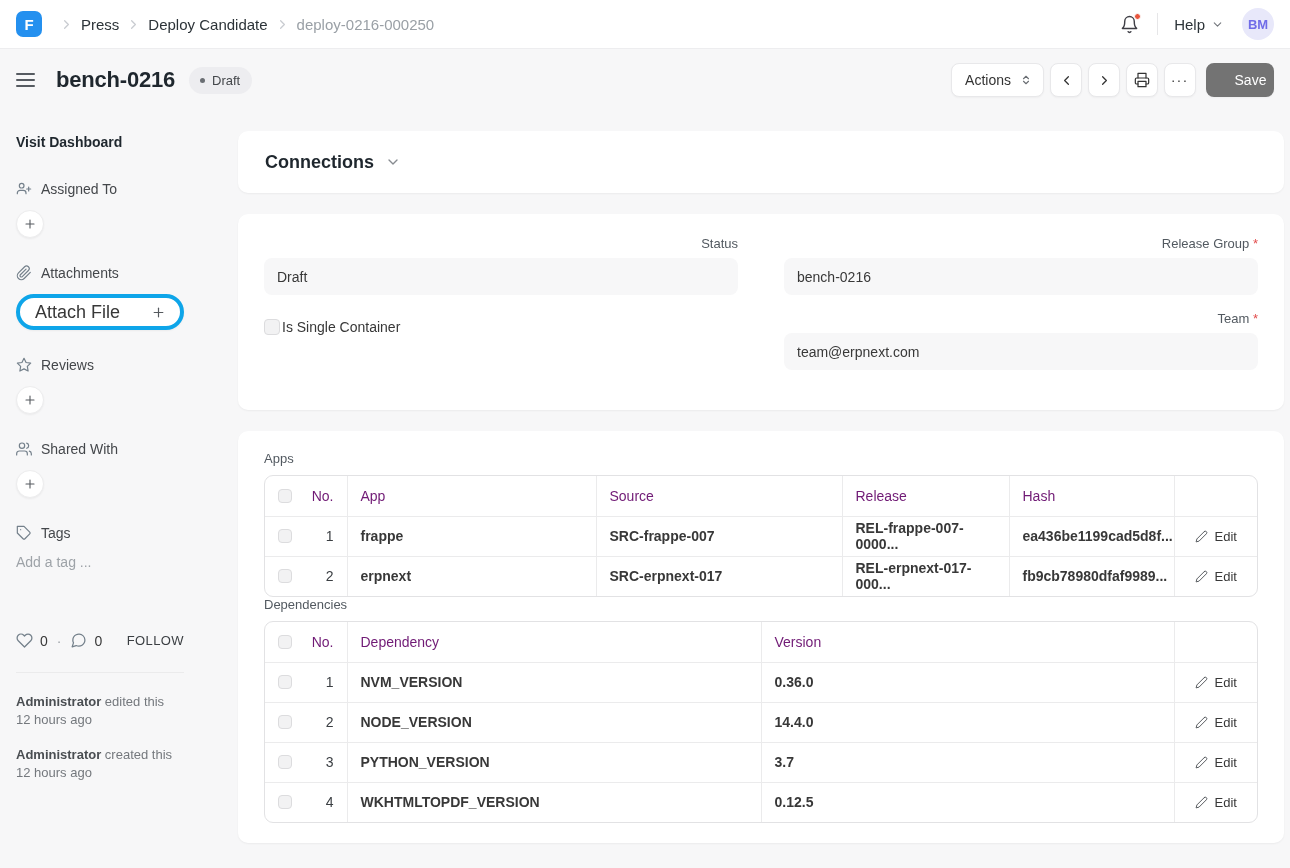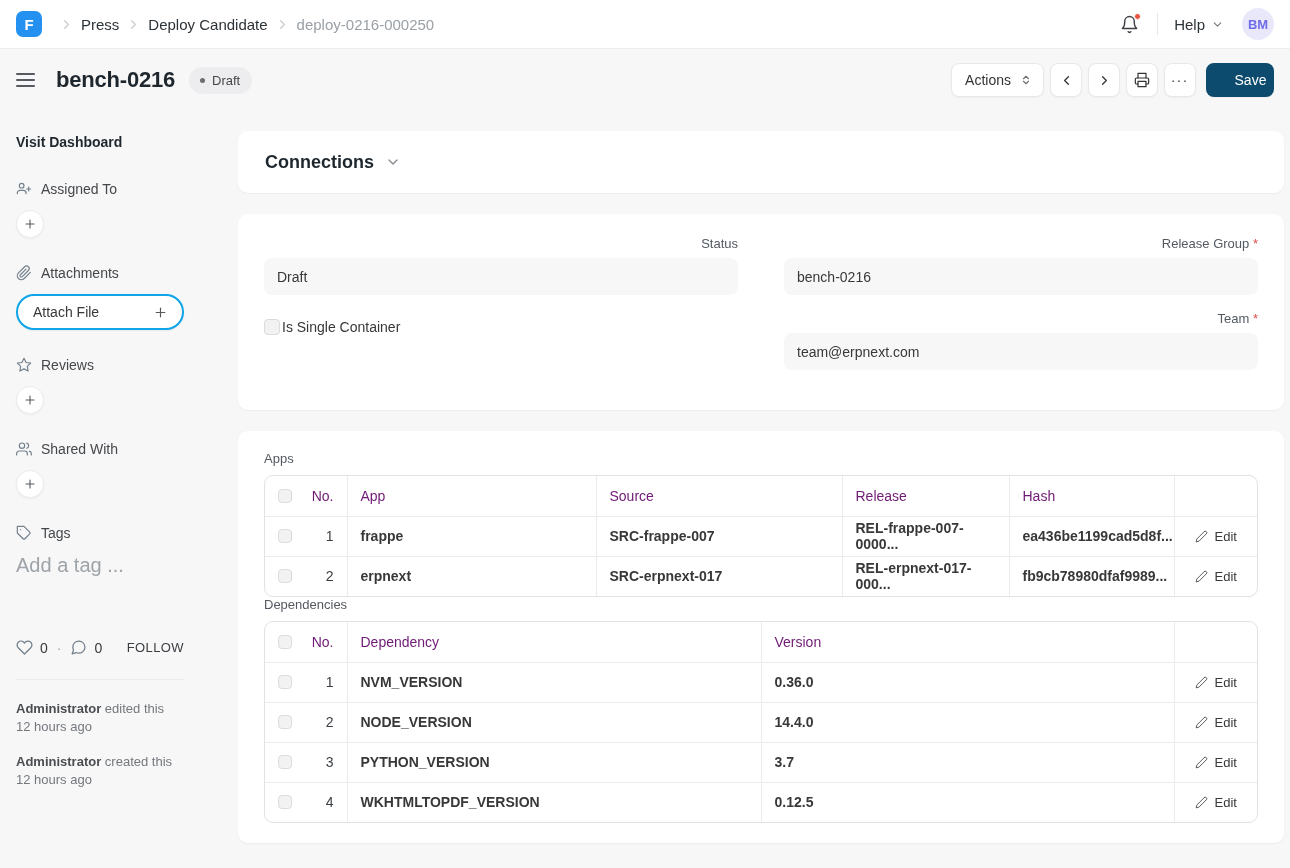--- a/index.html
+++ b/index.html
@@ -31,35 +31,35 @@
   .hamburger { width:19px; cursor:pointer; display:flex; flex-direction:column; gap:4px; }
   .hamburger i { display:block; height:2px; border-radius:1px; background:#565B61; }
   .page-title { font-size:22px; font-weight:700; color:#1F272E; margin-left:21px; letter-spacing:-0.2px; }
   .badge { margin-left:14px; background:#EDEDF0; border-radius:15px; padding:6px 12px 6px 11px; font-size:13px; color:#44474B; display:flex; align-items:center; gap:7px; }
   .badge .dot { width:5px; height:5px; border-radius:50%; background:#6A6E73; }
   .header-actions { margin-left:auto; display:flex; align-items:center; gap:6px; }
   .btn { height:34px; background:#fff; border:1px solid #E8E8EA; border-radius:8px; display:flex; align-items:center; justify-content:center; font-size:14px; color:#333; box-shadow:0 1px 2px rgba(0,0,0,0.04); cursor:pointer; font-family:inherit; }
   .btn.iconbtn { width:32px; }
   .btn.actions { padding:0 11px 0 13px; gap:9px; }
   .btn .caret { color:#6A6E73; }
-  .btn.save { background:#0c4a6e; color:#fff; border:none; width:68px; font-weight:500; margin-left:4px;padding-left:21px; }
+  .btn.save { background:#737373; color:#fff; border:none; width:68px; font-weight:500; margin-left:4px;padding-left:21px; }
   .ellipsis-glyph { letter-spacing:2px; font-size:14px; color:#383838; padding-bottom:6px; }
 
   
   .content { display:flex; height:757px; }
   aside { width:230px; flex-shrink:0; padding:23px 0 0 16px; }
   .side-inner { width:168px; }
   .visit { font-size:14px; font-weight:700; color:#1F272E; margin-bottom:31px; cursor:pointer; }
   .side-section { margin-bottom:27px; }
   .side-head { display:flex; align-items:center; gap:9px; font-size:14px; color:#44474B; margin-bottom:13px; }
   .side-head svg { color:#74808B; flex-shrink:0; }
   .plus-circle { width:28px; height:28px; border-radius:50%; background:#fff; border:1px solid #EDEDEE; box-shadow:0 1px 2px rgba(0,0,0,0.05); display:flex; align-items:center; justify-content:center; color:#55595E; cursor:pointer; }
-  .attach-pill { width:168px; height:36px; border-radius:18px; background:#fff; border:2px solid #0ea5e9; box-shadow:0 1px 2px rgba(0,0,0,0.05); display:flex; align-items:center; justify-content:space-between; padding:0 15px; font-size:14px; color:#383838; cursor:pointer;gap:20px; }
+  .attach-pill { width:168px; height:36px; border-radius:18px; background:#fff; border:4px solid #0ea5e9; box-shadow:0 1px 2px rgba(0,0,0,0.05); display:flex; align-items:center; justify-content:space-between; padding:0 15px; font-size:18px; color:#383838; cursor:pointer;gap:20px; }
   .attach-pill .plus { color:#55595E; }
-  .tags-ph { font-size:20px; color:#9EA3A8; cursor:text; }
+  .tags-ph { font-size:14px; color:#9EA3A8; cursor:text; }
   .likes-row { display:flex; align-items:center; gap:7px; margin-top:62px; font-size:14px; color:#383838; }
   .likes-row svg { color:#74808B; cursor:pointer; }
   .likes-row .middot { color:#9EA3A8; margin:0 2px; }
   .follow { margin-left:auto; font-size:13px; font-weight:500; color:#3A3E42; letter-spacing:0.4px; cursor:pointer; background:none; border:none; font-family:inherit; }
   .side-divider { height:1px; background:#EBEBEC; margin:23px 0 20px; }
   .activity-entry { margin-bottom:17px; font-size:13px; line-height:18px; color:#74787D; }
   .activity-entry .user { font-weight:700; color:#4A4E52; }
 
   main { flex:1; padding:20px 16px 0 8px; }
   .card { background:#fff; border-radius:10px; box-shadow:0 1px 2px rgba(0,0,0,0.05); }

